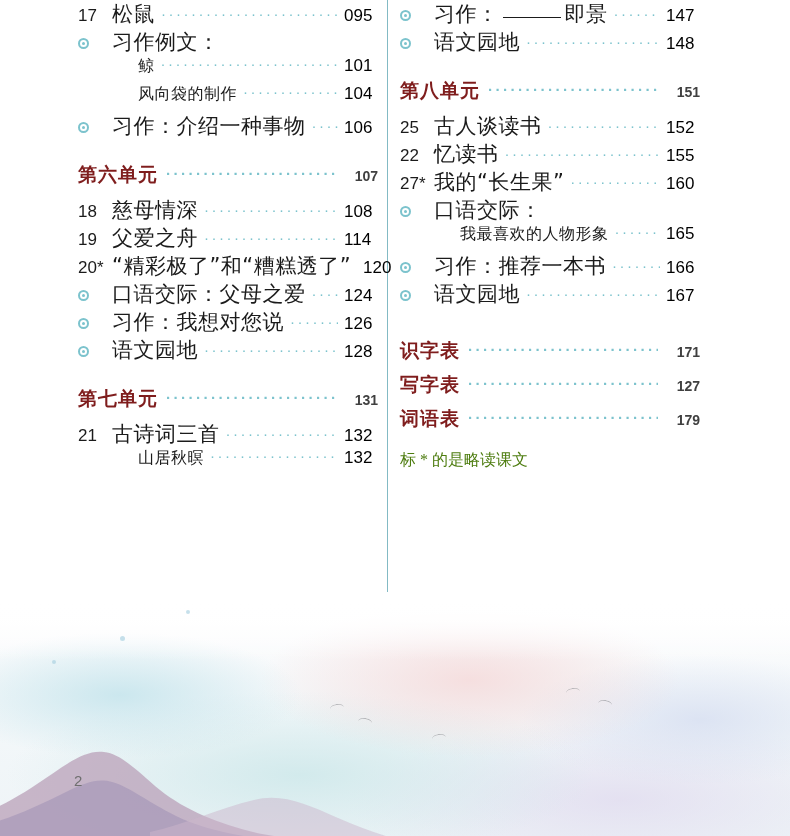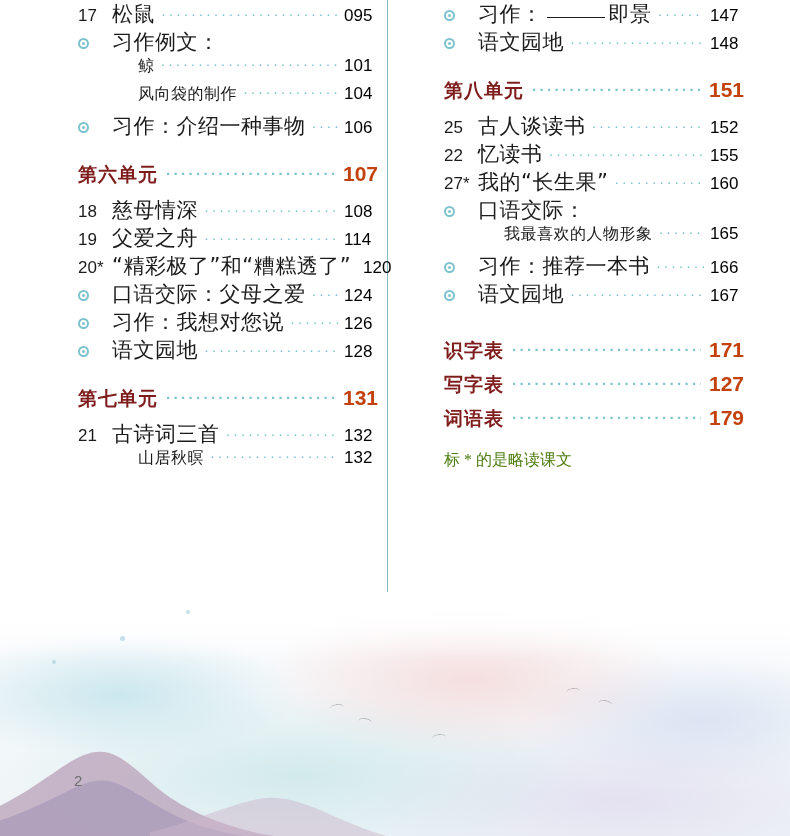--- a/index.html
+++ b/index.html
@@ -101,21 +101,21 @@
     background: #5aa3b0;
     opacity: .75;
   }
 
   .col {
     position: absolute;
     top: 0;
     width: 300px;
   }
   .col-left  { left: 78px; }
-  .col-right { left: 400px; margin-left: 44px; }
+  .col-right { left: 400px; }
 
   
   .row {
     display: flex;
     align-items: baseline;
     height: 28px;
     color: #1b1b1b;
     font-size: 17px;
     white-space: nowrap;
   }
@@ -212,22 +212,22 @@
     overflow: hidden;
     color: #7cc3cd;
     font-size: 15px;
     letter-spacing: 2.5px;
     white-space: nowrap;
   }
   .unit .page {
     flex: none;
     min-width: 34px;
     text-align: right;
-    color: #c2410c;
-    font-size: 21px;
+    color: #404040;
+    font-size: 14px;
   }
 
   .gap-sm { height: 10px; }
   .gap-md { height: 22px; }
   .gap-lg { height: 30px; }
 
   .blankline {
     display: inline-block;
     width: 58px;
     border-bottom: 1.5px solid #1b1b1b;

